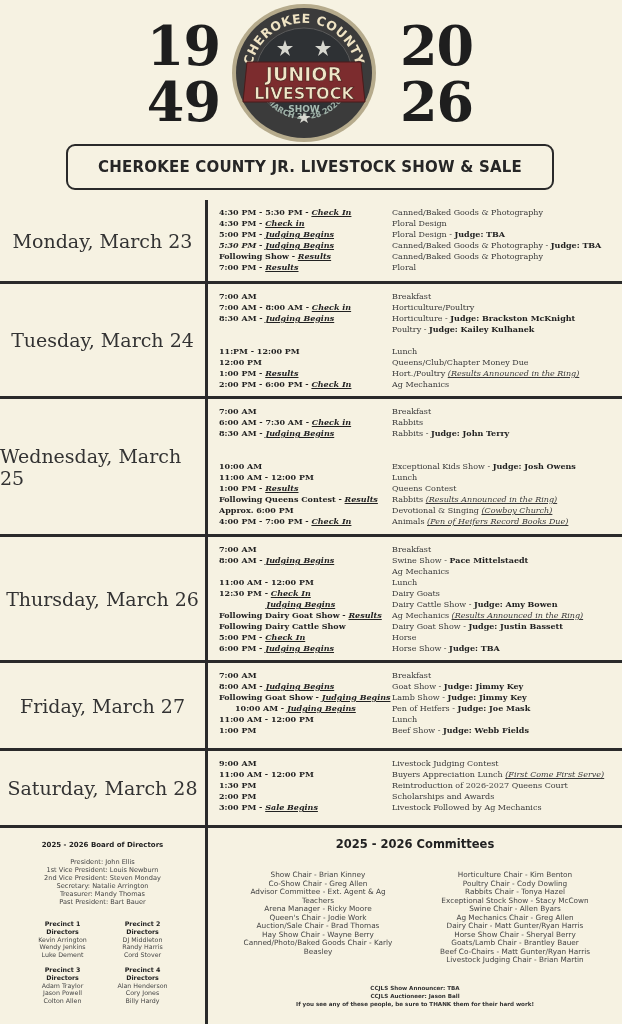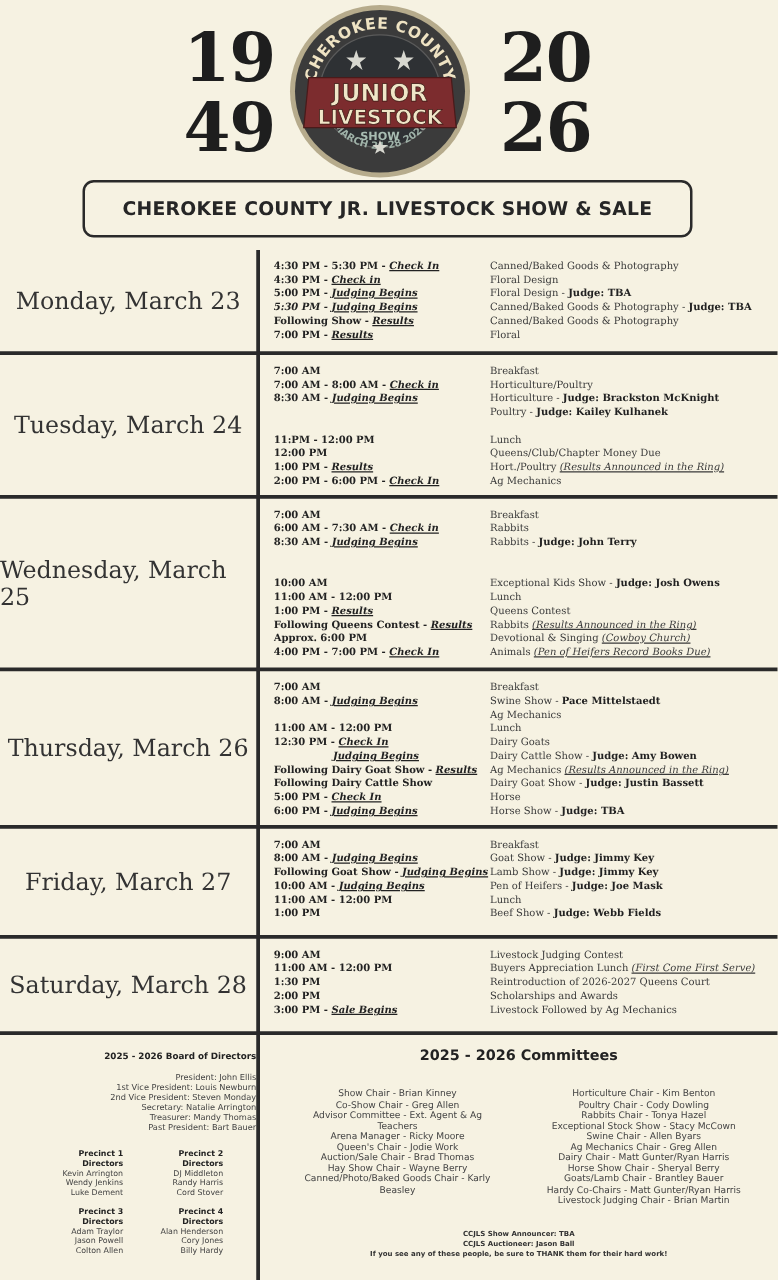--- a/index.html
+++ b/index.html
@@ -39,21 +39,21 @@
   }
   .events { position: absolute; left: 219px; top: 7px; width: 400px; }
   .ev { display: flex; height: 11px; font-size: 8px; line-height: 11px; white-space: nowrap; }
   .ev.gap { height: 11px; }
   .ev .t { width: 173px; font-weight: bold; color: #222; overflow: hidden; }
   .ev .d { color: #3a3a3a; }
   .ev .t u, .ev .d u { font-style: italic; }
   .ev .d b { color: #222; }
 
   .footer { position: absolute; left: 0; top: 828px; width: 622px; height: 196px; }
-  .board { position: absolute; left: 0; top: 0; width: 205px; text-align: right;
+  .board { position: absolute; left: 0; top: 0; width: 205px; text-align: center;
     font-family: "DejaVu Sans", sans-serif; color: #444; }
   .board h3 { margin: 13px 0 9px 0; font-size: 7px; color: #222; font-weight: bold; }
   .board .officers div { font-size: 6.6px; line-height: 8px; }
   .precincts { display: grid; grid-template-columns: 72px 72px; column-gap: 8px; row-gap: 7px;
     justify-content: center; margin-top: 14px; }
   .precinct div { font-size: 6.3px; line-height: 7.8px; }
   .precinct .ph { font-weight: bold; color: #222; }
 
   .committees { position: absolute; left: 208px; top: 0; width: 414px;
     font-family: "DejaVu Sans", sans-serif; color: #444; }
@@ -274,21 +274,21 @@
         </div>
         <div class="ev">
           <span class="t"><span style="white-space: pre;">8:00 AM - </span><u>Judging Begins</u></span>
           <span class="d"><span>Goat Show - </span><b>Judge: Jimmy Key</b></span>
         </div>
         <div class="ev">
           <span class="t"><span style="white-space: pre;">Following Goat Show - </span><u>Judging Begins</u></span>
           <span class="d"><span>Lamb Show - </span><b>Judge: Jimmy Key</b></span>
         </div>
         <div class="ev">
-          <span class="t"><span style="white-space: pre;">10:00 AM - </span><u>Judging Begins</u></span>
+          <span class="t"><span style="white-space: pre; margin-left: 16px;">10:00 AM - </span><u>Judging Begins</u></span>
           <span class="d"><span>Pen of Heifers - </span><b>Judge: Joe Mask</b></span>
         </div>
         <div class="ev">
           <span class="t"><span style="white-space: pre;">11:00 AM - 12:00 PM</span></span>
           <span class="d"><span>Lunch</span></span>
         </div>
         <div class="ev">
           <span class="t"><span style="white-space: pre;">1:00 PM</span></span>
           <span class="d"><span>Beef Show - </span><b>Judge: Webb Fields</b></span>
         </div>
@@ -381,21 +381,21 @@
     <div class="ccol right" id="ccol-right">
         <div>Horticulture Chair - Kim Benton</div>
         <div>Poultry Chair - Cody Dowling</div>
         <div>Rabbits Chair - Tonya Hazel</div>
         <div>Exceptional Stock Show - Stacy McCown</div>
         <div>Swine Chair - Allen Byars</div>
         <div>Ag Mechanics Chair - Greg Allen</div>
         <div>Dairy Chair - Matt Gunter/Ryan Harris</div>
         <div>Horse Show Chair - Sheryal Berry</div>
         <div>Goats/Lamb Chair - Brantley Bauer</div>
-        <div>Hardy Co-Chairs - Matt Gunter/Ryan Harris</div>
+        <div>Beef Co-Chairs - Matt Gunter/Ryan Harris</div>
         <div>Livestock Judging Chair - Brian Martin</div>
       </div>
     <div class="credits">
       <div>CCJLS Show Announcer: TBA</div>
       <div>CCJLS Auctioneer: Jason Ball</div>
       <div>If you see any of these people, be sure to THANK them for their hard work!</div>
     </div>
   </div>
 </div>
 

